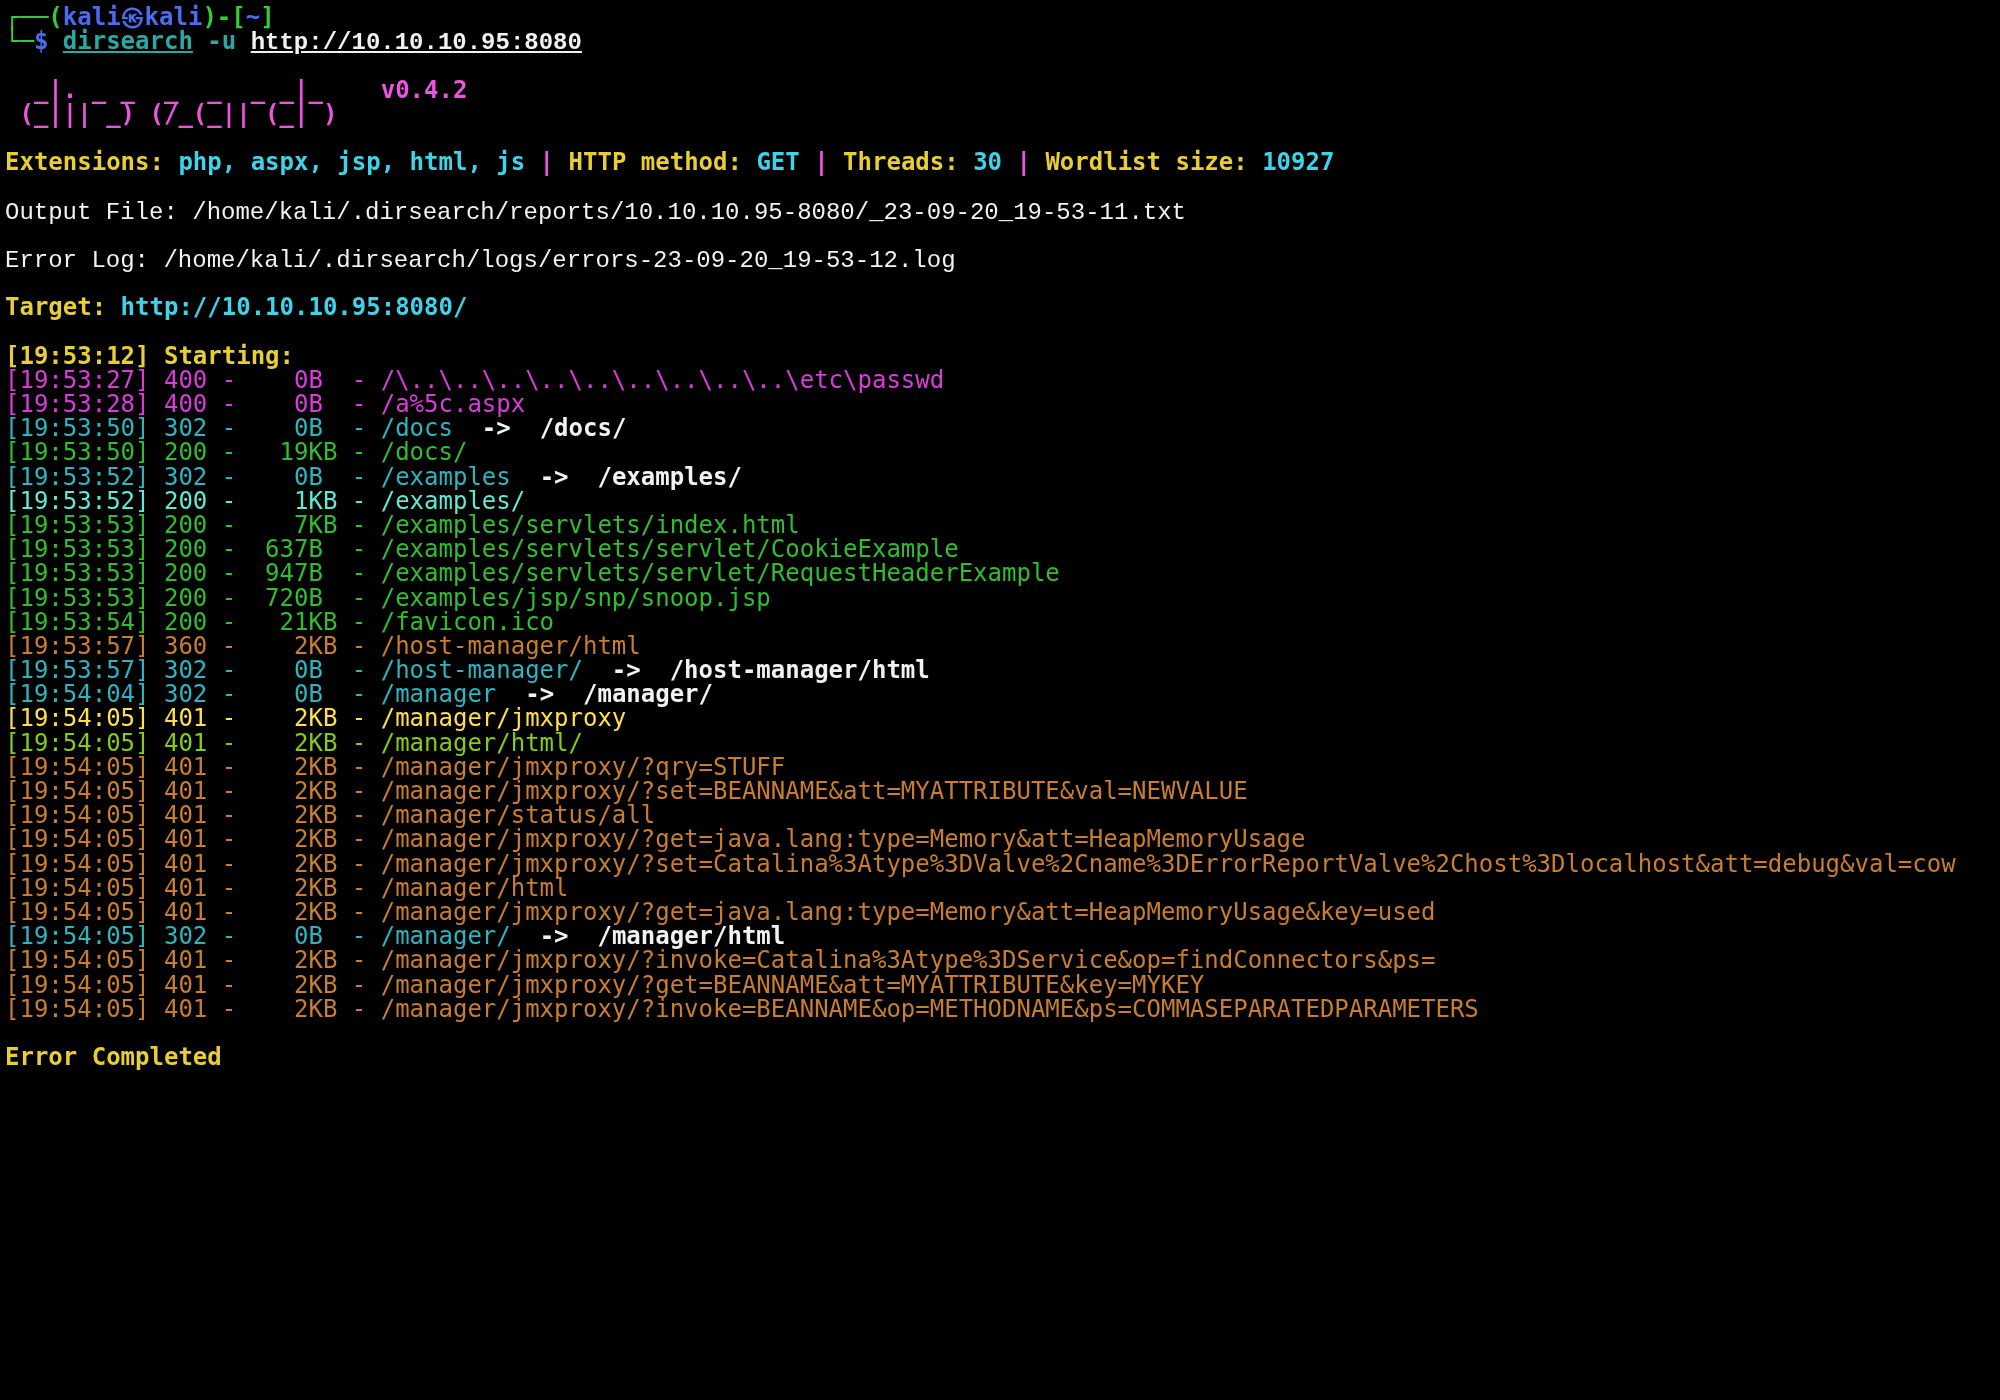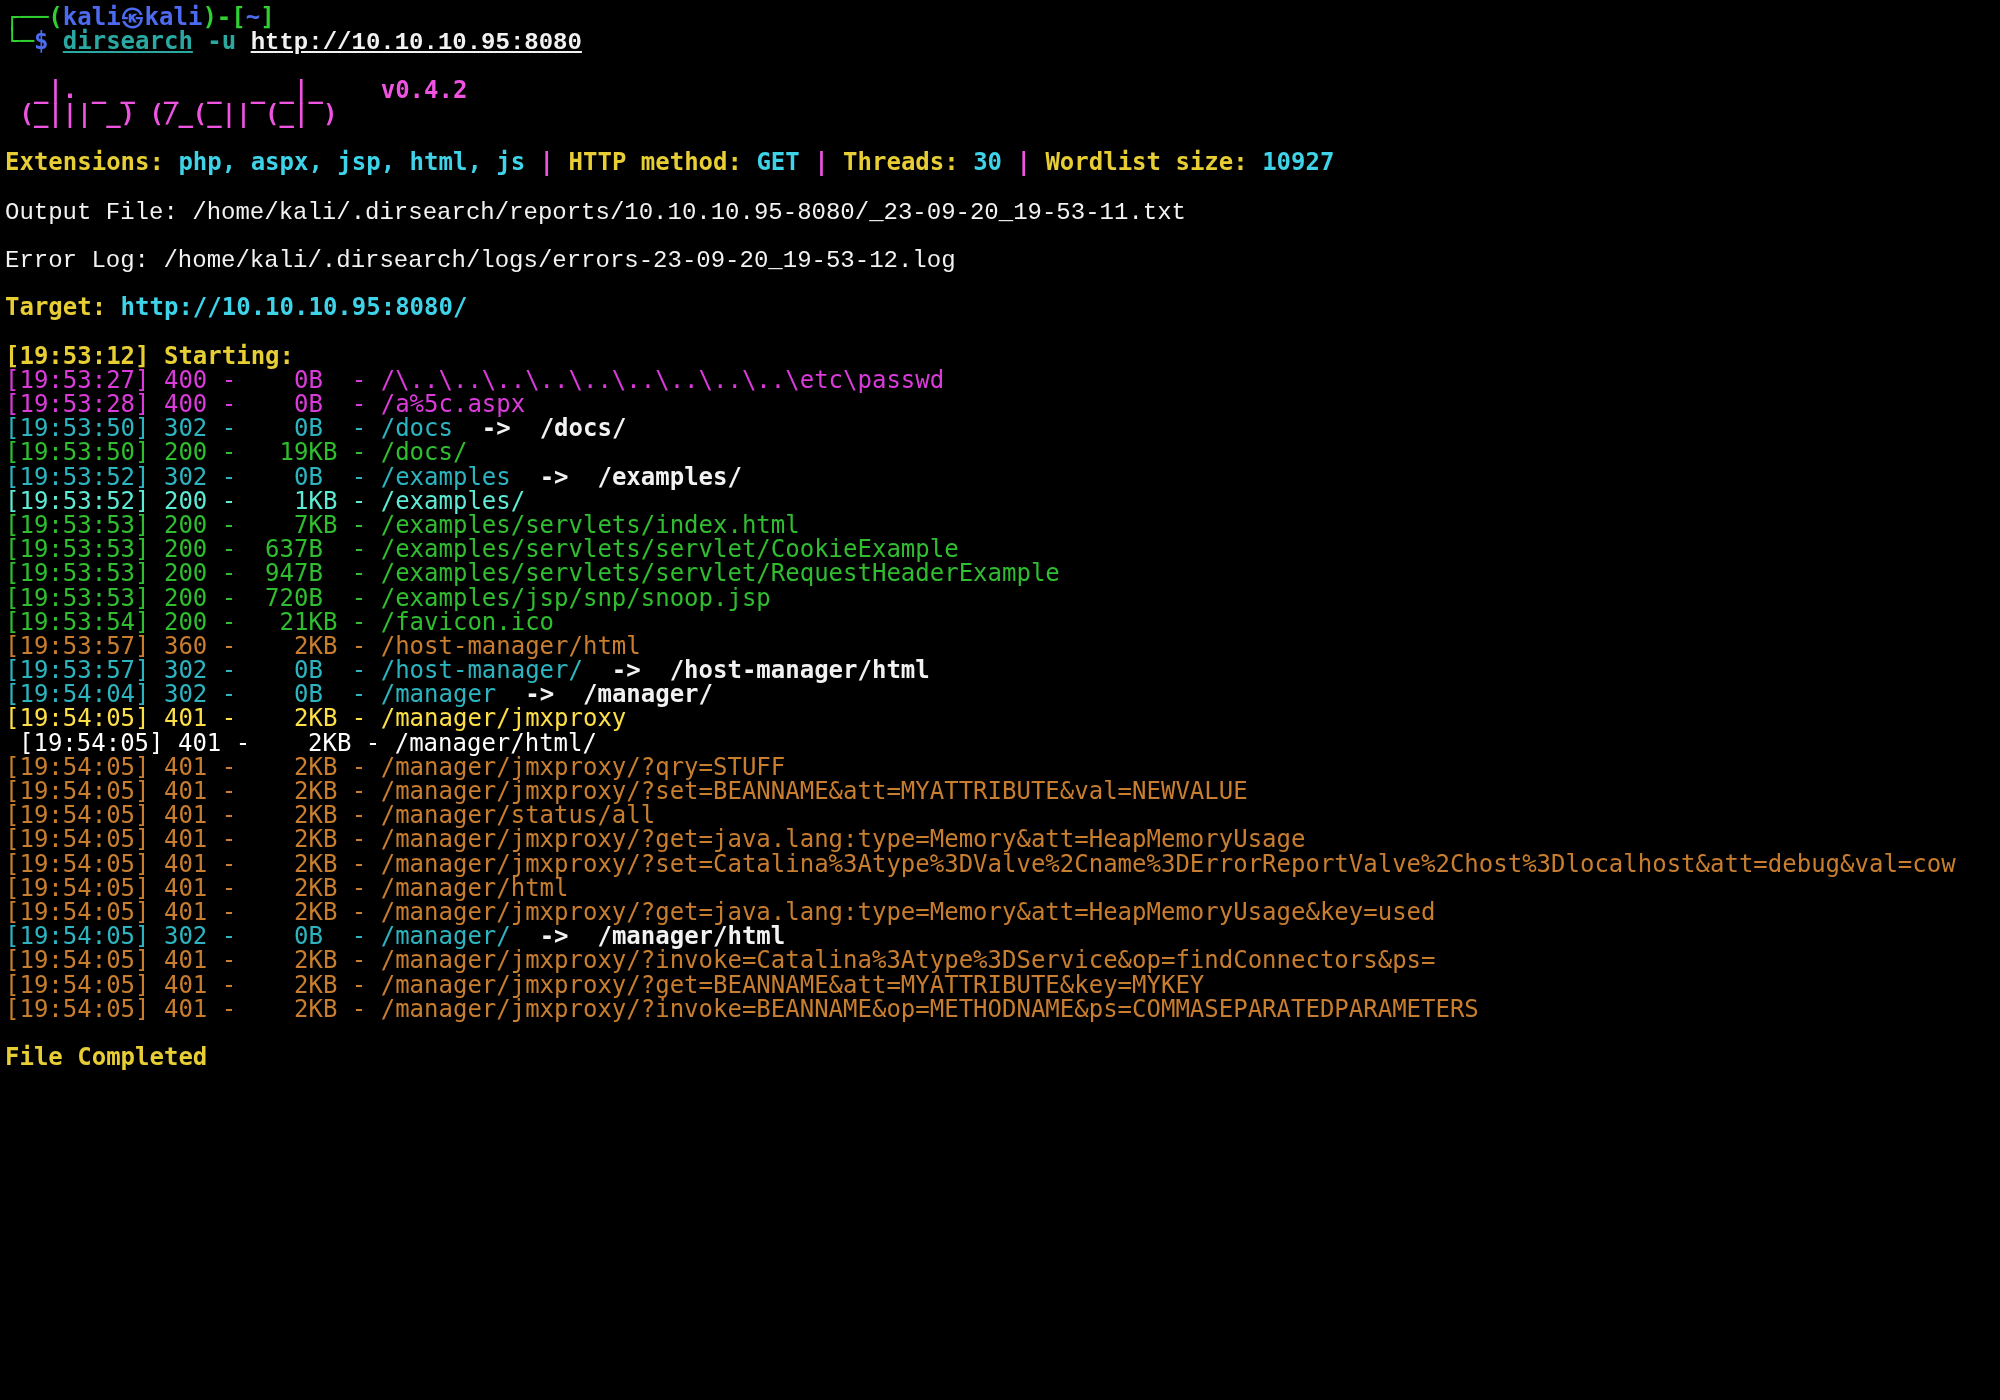--- a/index.html
+++ b/index.html
@@ -80,31 +80,31 @@
       <div class="line"><span style="color: #5eead4;">[19:53:52] 200 -    1KB - /examples/</span></div>
       <div class="line"><span style="color: rgb(48, 190, 48);">[19:53:53] 200 -    7KB - /examples/servlets/index.html</span></div>
       <div class="line"><span style="color: rgb(48, 190, 48);">[19:53:53] 200 -  637B  - /examples/servlets/servlet/CookieExample</span></div>
       <div class="line"><span style="color: rgb(48, 190, 48);">[19:53:53] 200 -  947B  - /examples/servlets/servlet/RequestHeaderExample</span></div>
       <div class="line"><span style="color: rgb(48, 190, 48);">[19:53:53] 200 -  720B  - /examples/jsp/snp/snoop.jsp</span></div>
       <div class="line"><span style="color: rgb(48, 190, 48);">[19:53:54] 200 -   21KB - /favicon.ico</span></div>
       <div class="line"><span style="color: rgb(200, 126, 46);">[19:53:57] 360 -    2KB - /host-manager/html</span></div>
       <div class="line"><span style="color: rgb(44, 181, 192);">[19:53:57] 302 -    0B  - /host-manager/</span><span class="redirect">  -&gt;  /host-manager/html</span></div>
       <div class="line"><span style="color: rgb(44, 181, 192);">[19:54:04] 302 -    0B  - /manager</span><span class="redirect">  -&gt;  /manager/</span></div>
       <div class="line"><span style="color: #fde047;">[19:54:05] 401 -    2KB - /manager/jmxproxy</span></div>
-      <div class="line"><span style="color: #ffffff; margin-left: 14px;">[19:54:05] 401 -    2KB - /manager/html/</span></div>
+      <div class="line"><span style="color: #84cc16;">[19:54:05] 401 -    2KB - /manager/html/</span></div>
       <div class="line"><span style="color: rgb(200, 126, 46);">[19:54:05] 401 -    2KB - /manager/jmxproxy/?qry=STUFF</span></div>
       <div class="line"><span style="color: rgb(200, 126, 46);">[19:54:05] 401 -    2KB - /manager/jmxproxy/?set=BEANNAME&amp;att=MYATTRIBUTE&amp;val=NEWVALUE</span></div>
       <div class="line"><span style="color: rgb(200, 126, 46);">[19:54:05] 401 -    2KB - /manager/status/all</span></div>
       <div class="line"><span style="color: rgb(200, 126, 46);">[19:54:05] 401 -    2KB - /manager/jmxproxy/?get=java.lang:type=Memory&amp;att=HeapMemoryUsage</span></div>
       <div class="line"><span style="color: rgb(200, 126, 46);">[19:54:05] 401 -    2KB - /manager/jmxproxy/?set=Catalina%3Atype%3DValve%2Cname%3DErrorReportValve%2Chost%3Dlocalhost&amp;att=debug&amp;val=cow</span></div>
       <div class="line"><span style="color: rgb(200, 126, 46);">[19:54:05] 401 -    2KB - /manager/html</span></div>
       <div class="line"><span style="color: rgb(200, 126, 46);">[19:54:05] 401 -    2KB - /manager/jmxproxy/?get=java.lang:type=Memory&amp;att=HeapMemoryUsage&amp;key=used</span></div>
       <div class="line"><span style="color: rgb(44, 181, 192);">[19:54:05] 302 -    0B  - /manager/</span><span class="redirect">  -&gt;  /manager/html</span></div>
       <div class="line"><span style="color: rgb(200, 126, 46);">[19:54:05] 401 -    2KB - /manager/jmxproxy/?invoke=Catalina%3Atype%3DService&amp;op=findConnectors&amp;ps=</span></div>
       <div class="line"><span style="color: rgb(200, 126, 46);">[19:54:05] 401 -    2KB - /manager/jmxproxy/?get=BEANNAME&amp;att=MYATTRIBUTE&amp;key=MYKEY</span></div>
       <div class="line"><span style="color: rgb(200, 126, 46);">[19:54:05] 401 -    2KB - /manager/jmxproxy/?invoke=BEANNAME&amp;op=METHODNAME&amp;ps=COMMASEPARATEDPARAMETERS</span></div>
     </div>
 
   <div class="line"></div>
 
-  <div class="line b"><span class="yellow">File Completed</span></div>
+  <div class="line b"><span class="yellow">Error Completed</span></div>
 
 </div>
 
 </body></html>

